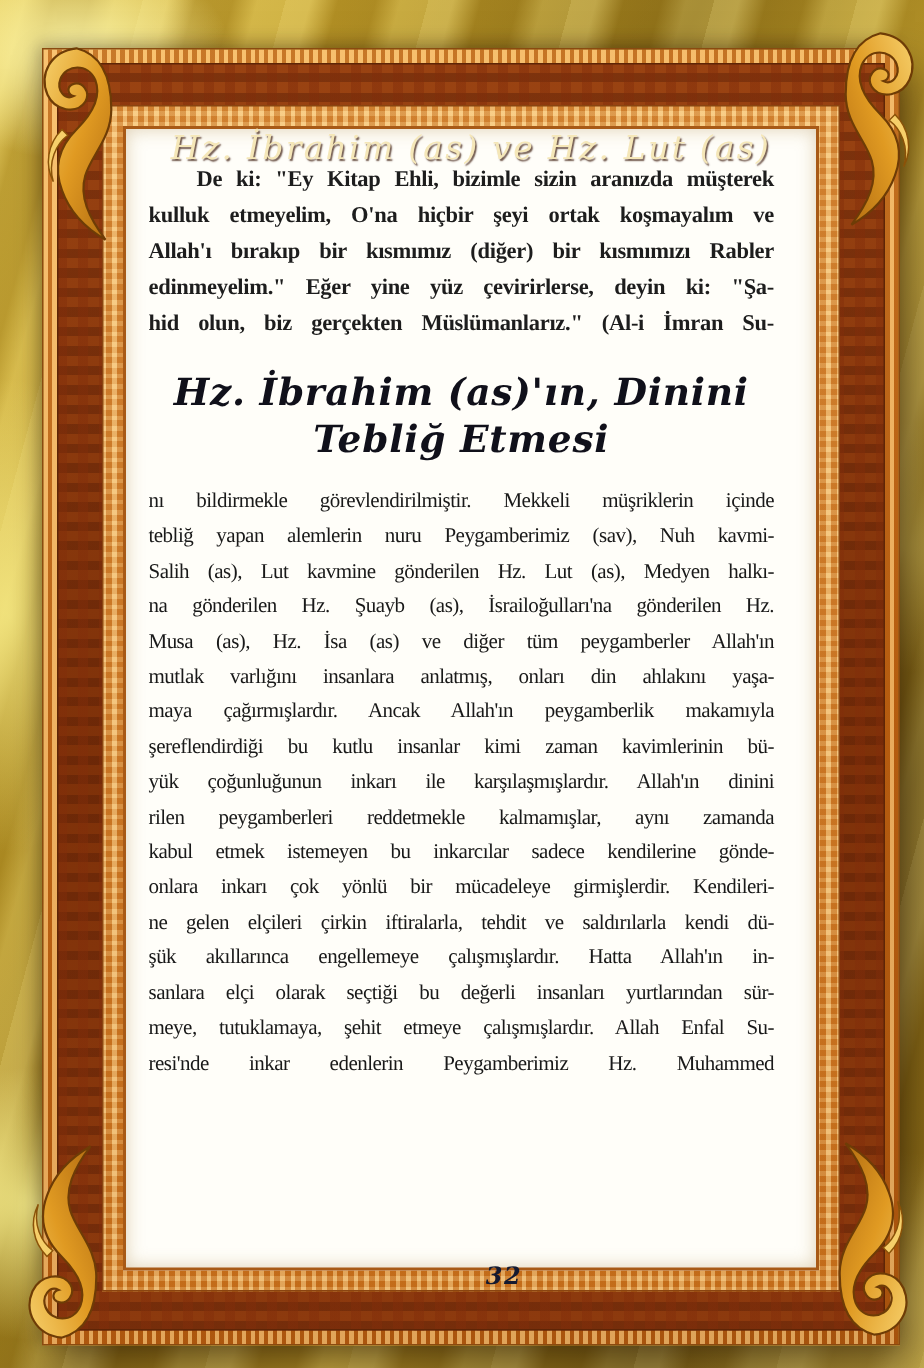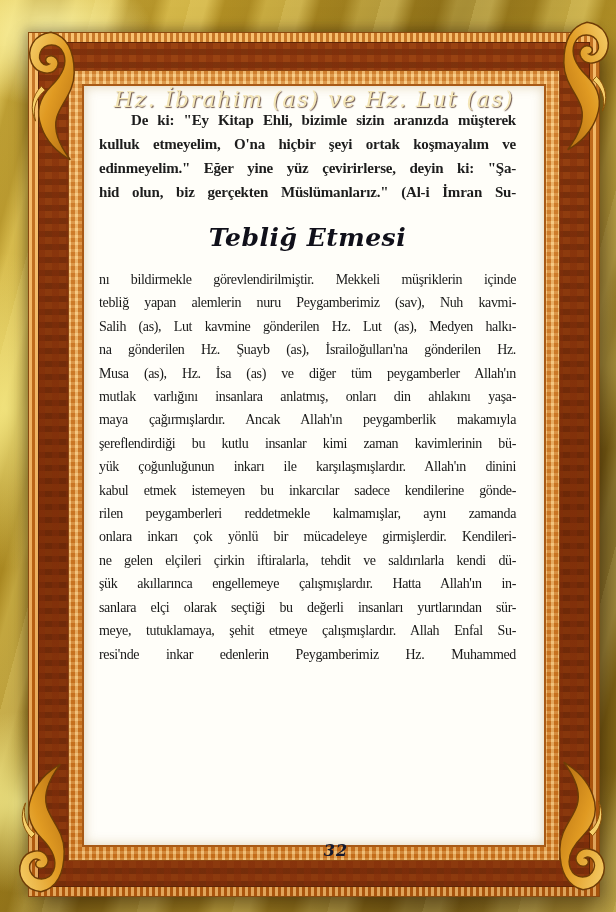--- a/index.html
+++ b/index.html
@@ -102,40 +102,42 @@
 <div class="fabric"></div>
 
 <div class="frame">
   <div class="band-dark">
     <div class="band-light">
       <div class="page">
 
         <div class="quote">
             <div class="tline indent">De ki: "Ey Kitap Ehli, bizimle sizin aranızda müşterek</div>
             <div class="tline">kulluk etmeyelim, O'na hiçbir şeyi ortak koşmayalım ve</div>
+            <div class="tline">Allah'ı bırakıp bir kısmımız (diğer) bir kısmımızı Rabler</div>
             <div class="tline">edinmeyelim." Eğer yine yüz çevirirlerse, deyin ki: "Şa-</div>
             <div class="tline">hid olun, biz gerçekten Müslümanlarız." (Al-i İmran Su-</div>
           </div>
 
         <div class="heading">
+          <div>Hz. İbrahim (as)'ın, Dinini</div>
           <div>Tebliğ Etmesi</div>
         </div>
 
         <div class="bodytext">
             <div class="tline">nı bildirmekle görevlendirilmiştir. Mekkeli müşriklerin içinde</div>
             <div class="tline">tebliğ yapan alemlerin nuru Peygamberimiz (sav), Nuh kavmi-</div>
             <div class="tline">Salih (as), Lut kavmine gönderilen Hz. Lut (as), Medyen halkı-</div>
             <div class="tline">na gönderilen Hz. Şuayb (as), İsrailoğulları'na gönderilen Hz.</div>
             <div class="tline">Musa (as), Hz. İsa (as) ve diğer tüm peygamberler Allah'ın</div>
             <div class="tline">mutlak varlığını insanlara anlatmış, onları din ahlakını yaşa-</div>
             <div class="tline">maya çağırmışlardır. Ancak Allah'ın peygamberlik makamıyla</div>
             <div class="tline">şereflendirdiği bu kutlu insanlar kimi zaman kavimlerinin bü-</div>
             <div class="tline">yük çoğunluğunun inkarı ile karşılaşmışlardır. Allah'ın dinini</div>
+            <div class="tline">rilen peygamberleri reddetmekle kalmamışlar, aynı zamanda</div>
             <div class="tline">kabul etmek istemeyen bu inkarcılar sadece kendilerine gönde-</div>
-            <div class="tline">rilen peygamberleri reddetmekle kalmamışlar, aynı zamanda</div>
             <div class="tline">onlara inkarı çok yönlü bir mücadeleye girmişlerdir. Kendileri-</div>
             <div class="tline">ne gelen elçileri çirkin iftiralarla, tehdit ve saldırılarla kendi dü-</div>
             <div class="tline">şük akıllarınca engellemeye çalışmışlardır. Hatta Allah'ın in-</div>
             <div class="tline">sanlara elçi olarak seçtiği bu değerli insanları yurtlarından sür-</div>
             <div class="tline">meye, tutuklamaya, şehit etmeye çalışmışlardır. Allah Enfal Su-</div>
             <div class="tline">resi'nde inkar edenlerin Peygamberimiz Hz. Muhammed</div>
           </div>
 
       </div>
     </div>

